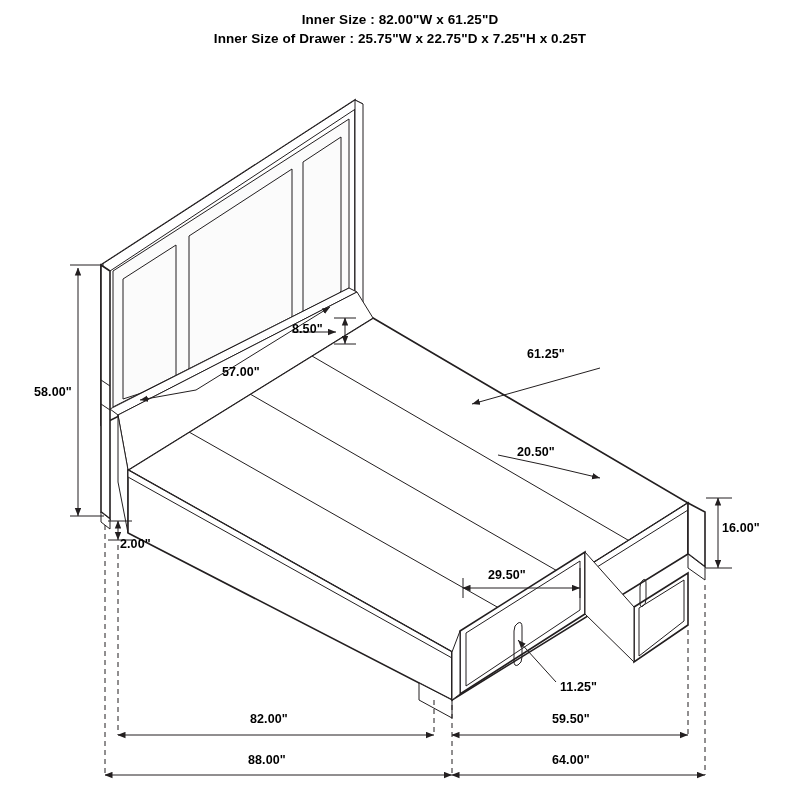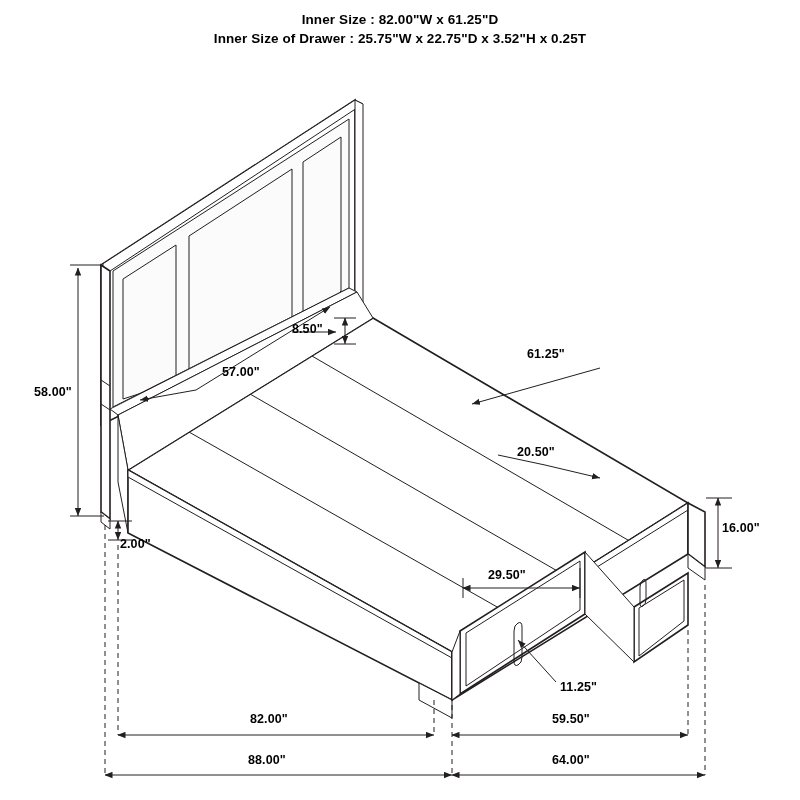--- a/index.html
+++ b/index.html
@@ -62,21 +62,21 @@
   .fillwhite { fill: #ffffff; }
   .fillpanel { fill: #fbfbfb; }
 </style>
 </head>
 <body>
 
 <div id="stage">
 
   <div class="header-block">
     <div class="header-line">Inner Size : 82.00"W x 61.25"D</div>
-    <div class="header-line">Inner Size of Drawer : 25.75"W x 22.75"D x 3.52"H x 0.25T</div>
+    <div class="header-line">Inner Size of Drawer : 25.75"W x 22.75"D x 7.25"H x 0.25T</div>
   </div>
 
   <svg width="800" height="800" viewBox="0 0 800 800">
 
     <defs>
       <pattern id="slats" width="5" height="5" patternUnits="userSpaceOnUse" patternTransform="rotate(0)">
         <line x1="0" y1="0" x2="0" y2="5" stroke="#231f20" stroke-width="1.1"></line>
       </pattern>
       <pattern id="slats2" width="4.5" height="4.5" patternUnits="userSpaceOnUse" patternTransform="rotate(-62)">
         <line x1="0" y1="0" x2="0" y2="4.5" stroke="#231f20" stroke-width="1"></line>

